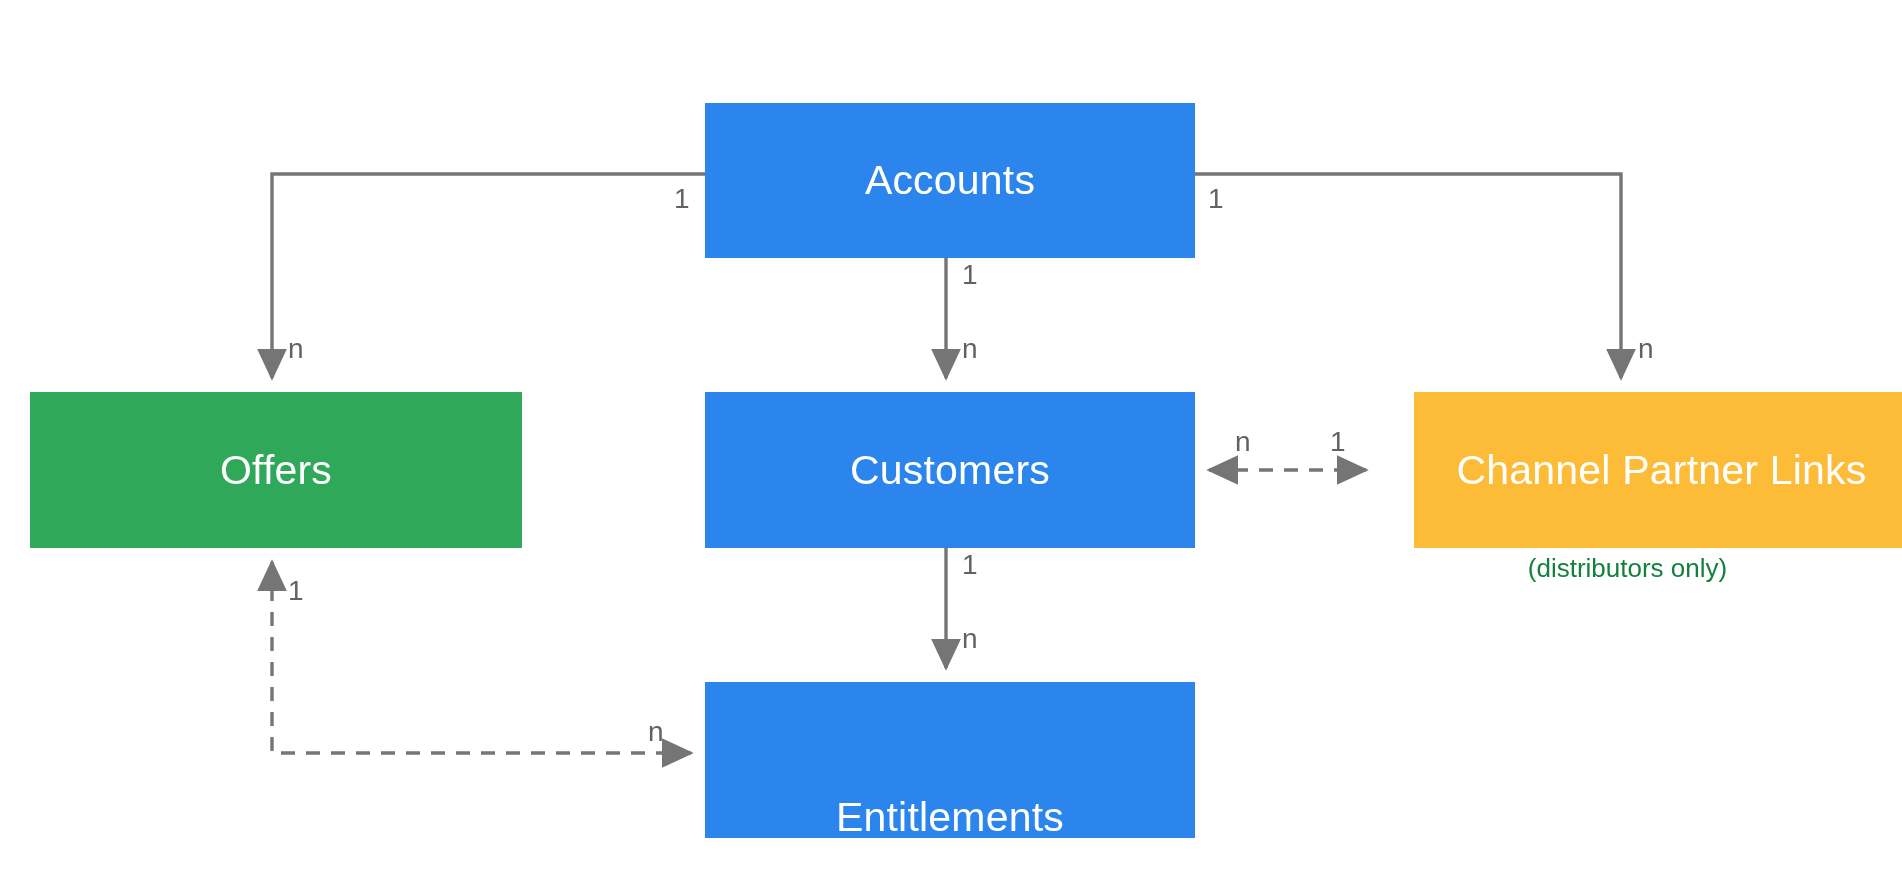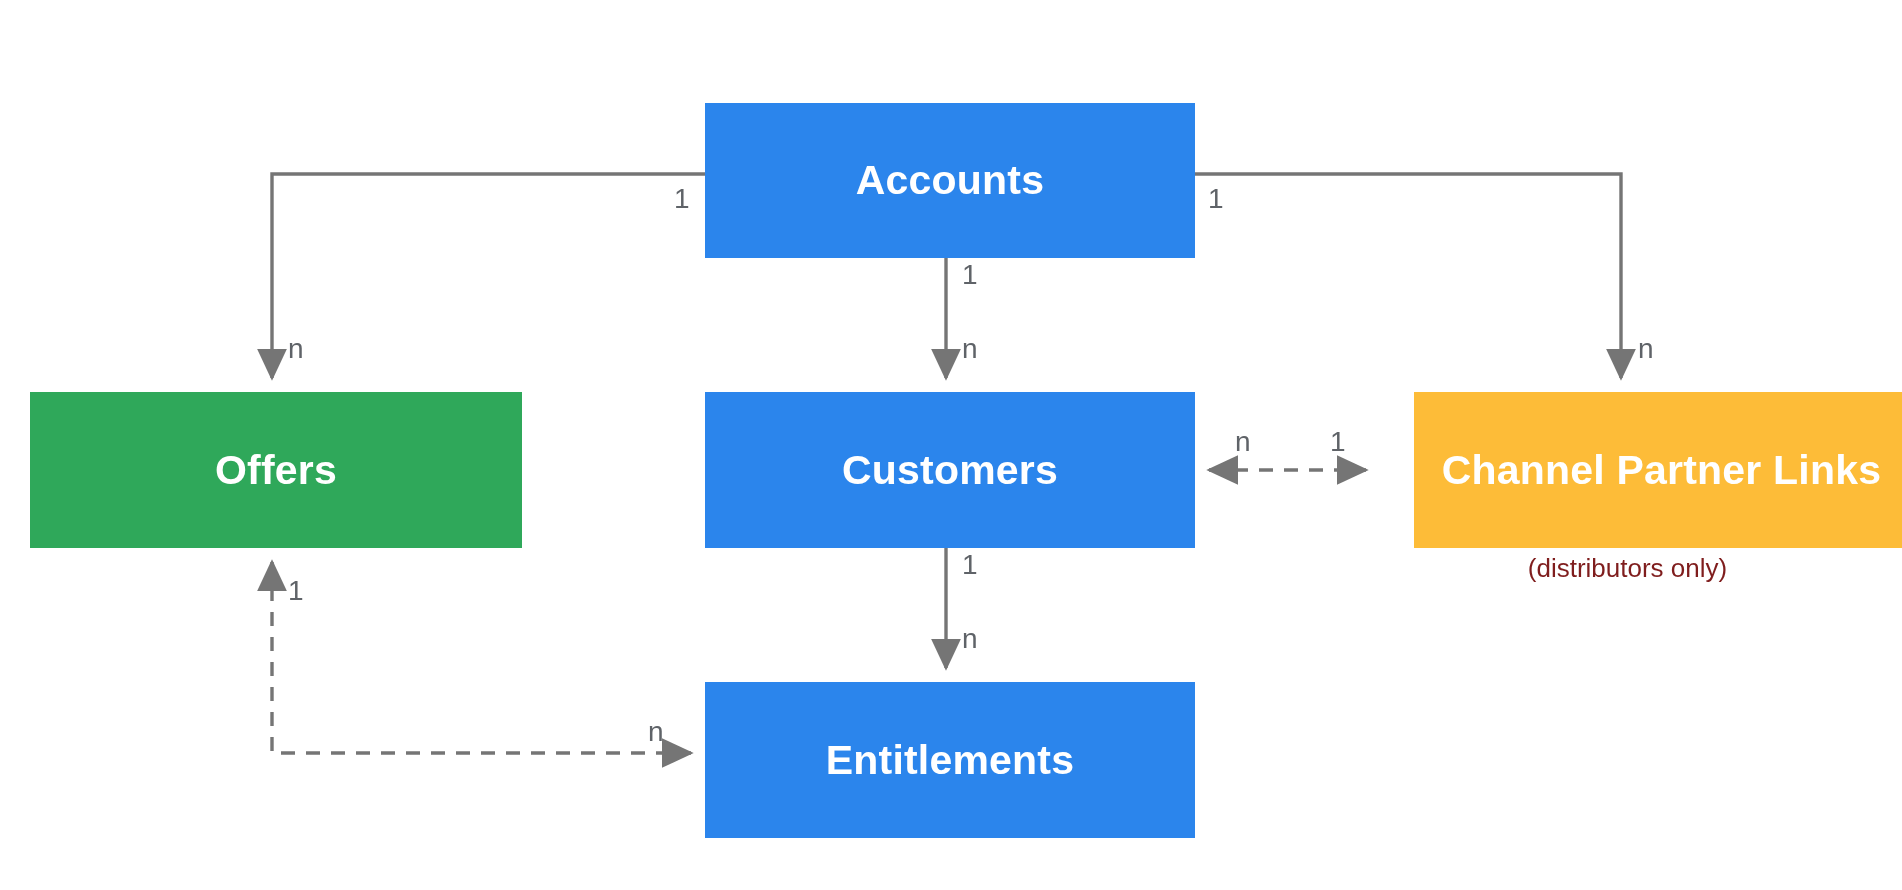--- a/index.html
+++ b/index.html
@@ -1,20 +1,20 @@
 <!DOCTYPE html>
 <html><head>
 <meta charset="utf-8">
 <style>
   html,body{margin:0;padding:0;background:#ffffff;}
   body{font-family:"Liberation Sans",sans-serif;}
   #stage{position:relative;width:1902px;height:890px;background:#ffffff;overflow:hidden;}
   #wires{position:absolute;left:0;top:0;width:1902px;height:890px;}
-  .node{position:absolute;display:flex;align-items:center;justify-content:center;color:#ffffff;font-size:41px;font-weight:700;letter-spacing:.2px;line-height:1;}
-  .caption{position:absolute;color:#7f1d1d;font-size:26px;text-align:center;white-space:nowrap;}
+  .node{position:absolute;display:flex;align-items:center;justify-content:center;color:#ffffff;font-size:41px;font-weight:400;letter-spacing:.2px;line-height:1;}
+  .caption{position:absolute;color:#15803d;font-size:26px;text-align:center;white-space:nowrap;}
   .card{position:absolute;color:#5f6368;font-size:28px;line-height:1;white-space:nowrap;}
 </style>
 </head>
 <body>
 
 <div id="stage">
 
   <svg id="wires" viewBox="0 0 1902 890">
     <defs>
       <marker id="arrow" markerWidth="11" markerHeight="11" refX="8.6" refY="5" orient="auto" markerUnits="strokeWidth">
@@ -59,21 +59,21 @@
   </div>
 
   <div class="node" style="left:705px;top:392px;width:490px;height:156px;background:#2b85ec;">
     <span>Customers</span>
   </div>
 
   <div class="node" style="left:1380px;top:392px;width:495px;height:156px;background:#fdbc38;margin-left:34px;">
     <span>Channel Partner Links</span>
   </div>
 
-  <div class="node" style="left:705px;top:682px;width:490px;height:156px;background:#2b85ec;">
+  <div class="node" style="left:705px;top:682px;width:490px;height:156px;background:#2b85ec;align-items:flex-end;">
     <span>Entitlements</span>
   </div>
 
   <div class="caption" style="left:1380px;top:553px;width:495px;">(distributors only)</div>
 
   <div class="card" style="left:674px;top:185px;">1</div>
   <div class="card" style="left:288px;top:335px;">n</div>
 
   <div class="card" style="left:962px;top:261px;">1</div>
   <div class="card" style="left:962px;top:335px;">n</div>

